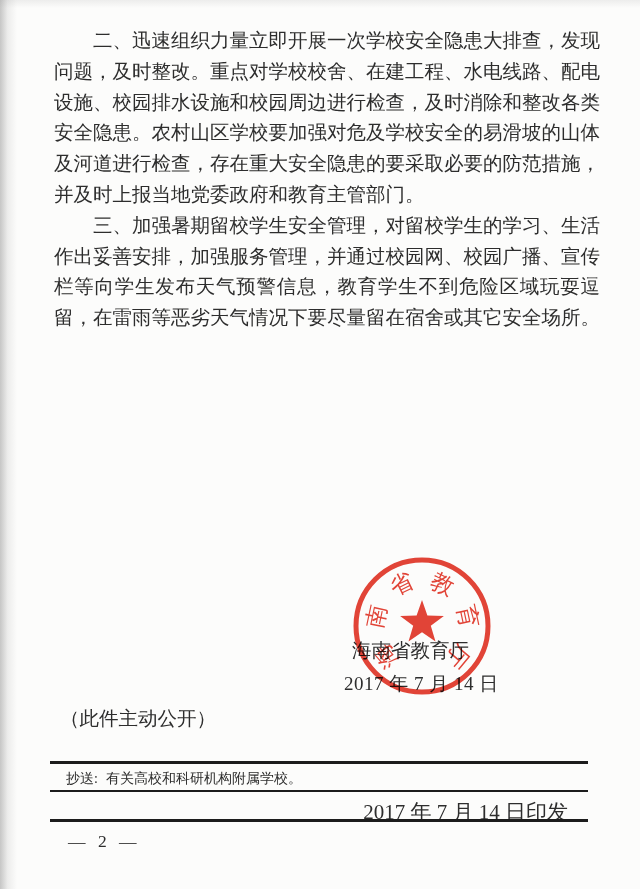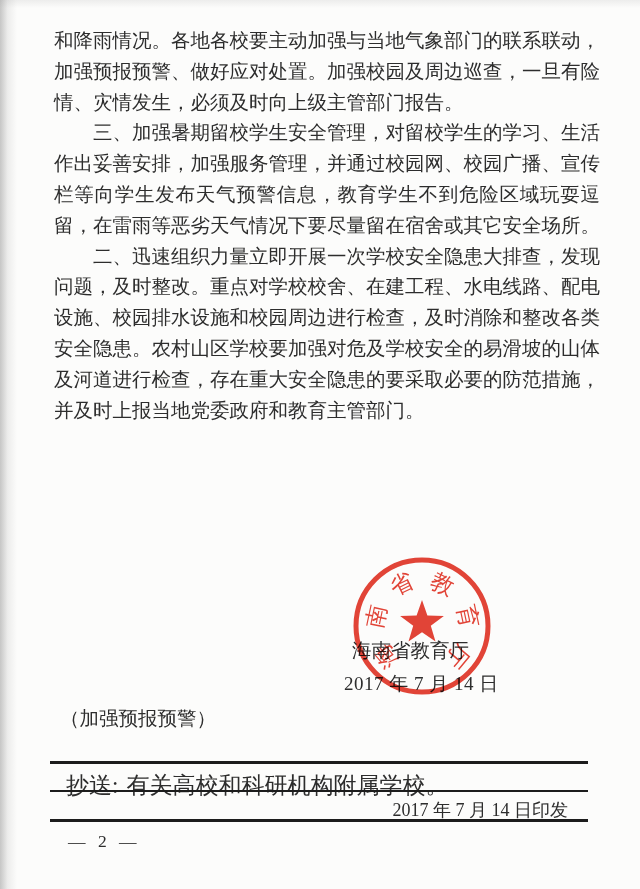--- a/index.html
+++ b/index.html
@@ -24,56 +24,55 @@
   .body-text p.indent{text-indent:2em;}
   .sig-org{position:absolute;left:352px;top:637px;font-size:19.5px;white-space:nowrap;}
   .sig-date{position:absolute;left:344px;top:671px;font-size:19px;letter-spacing:.5px;white-space:nowrap;}
   .note{position:absolute;left:60px;top:705px;font-size:19.5px;white-space:nowrap;}
   .seal{position:absolute;left:347px;top:551px;width:150px;height:150px;
         mix-blend-mode:multiply;opacity:.92;}
   .rule{position:absolute;left:50px;width:538px;background:#1c1c1c;}
   .rule-a{top:761px;height:3px;}
   .rule-b{top:790px;height:2px;}
   .rule-c{top:819px;height:3px;}
-  .cc-row{position:absolute;left:66px;top:770px;font-size:23px;white-space:nowrap;}
+  .cc-row{position:absolute;left:66px;top:770px;font-size:14px;white-space:nowrap;}
   .cc-row .cc-label{margin-right:8px;}
   .office{position:absolute;left:66px;top:798px;font-size:18.5px;white-space:nowrap;}
-  .print-date{position:absolute;right:72px;top:798px;font-size:18px;white-space:nowrap;}
+  .print-date{position:absolute;right:72px;top:798px;font-size:21px;white-space:nowrap;}
   .page-num{position:absolute;left:68px;top:831px;font-size:17.5px;letter-spacing:4px;white-space:nowrap;}
 </style>
 </head>
 <body>
 
 <div class="page">
   <div class="edge-left"></div>
   <div class="edge-top"></div>
 
   <div class="body-text">
-    <p>和降雨情况。各地各校要主动加强与当地气象部门的联系联动，加强预报预警、做好应对处置。加强校园及周边巡查，一旦有险情、灾情发生，必须及时向上级主管部门报告。</p>
+    <p class="indent">二、迅速组织力量立即开展一次学校安全隐患大排查，发现问题，及时整改。重点对学校校舍、在建工程、水电线路、配电设施、校园排水设施和校园周边进行检查，及时消除和整改各类安全隐患。农村山区学校要加强对危及学校安全的易滑坡的山体及河道进行检查，存在重大安全隐患的要采取必要的防范措施，并及时上报当地党委政府和教育主管部门。</p>
     <p class="indent">三、加强暑期留校学生安全管理，对留校学生的学习、生活作出妥善安排，加强服务管理，并通过校园网、校园广播、宣传栏等向学生发布天气预警信息，教育学生不到危险区域玩耍逗留，在雷雨等恶劣天气情况下要尽量留在宿舍或其它安全场所。</p>
-    <p class="indent">二、迅速组织力量立即开展一次学校安全隐患大排查，发现问题，及时整改。重点对学校校舍、在建工程、水电线路、配电设施、校园排水设施和校园周边进行检查，及时消除和整改各类安全隐患。农村山区学校要加强对危及学校安全的易滑坡的山体及河道进行检查，存在重大安全隐患的要采取必要的防范措施，并及时上报当地党委政府和教育主管部门。</p>
   </div>
 
   <div class="sig-org">海南省教育厅</div>
   <div class="sig-date">2017 年 7 月 14 日</div>
 
   <svg class="seal" viewBox="0 0 150 150">
     <circle cx="75" cy="75" r="66" fill="none" stroke="#e23527" stroke-width="5"></circle>
     <path fill="#e23527" d="M75,49 L80.4,64.6 L96.9,64.9 L83.8,74.8 L88.5,90.6 L75,81.2 L61.5,90.6 L66.2,74.8 L53.1,64.9 L69.6,64.6 Z"></path>
     <g font-size="23" fill="#e23527" text-anchor="middle" font-family="Liberation Serif, DejaVu Serif, serif" transform="translate(75,75)">
       <text transform="rotate(-130) translate(0,-39)">海</text>
       <text transform="rotate(-78) translate(0,-39)">南</text>
       <text transform="rotate(-26) translate(0,-39)">省</text>
       <text transform="rotate(26) translate(0,-39)">教</text>
       <text transform="rotate(78) translate(0,-39)">育</text>
       <text transform="rotate(130) translate(0,-39)">厅</text>
     </g>
   </svg>
 
-  <div class="note">（加强预报预警）</div>
+  <div class="note">（此件主动公开）</div>
 
   <div class="rule rule-a"></div>
   <div class="cc-row">
     <span class="cc-label">抄送:</span><span>有关高校和科研机构附属学校。</span>
   </div>
   <div class="rule rule-b"></div>
   <div class="print-date">2017 年 7 月 14 日印发</div>
   <div class="rule rule-c"></div>
 
   <div class="page-num">— 2 —</div>

